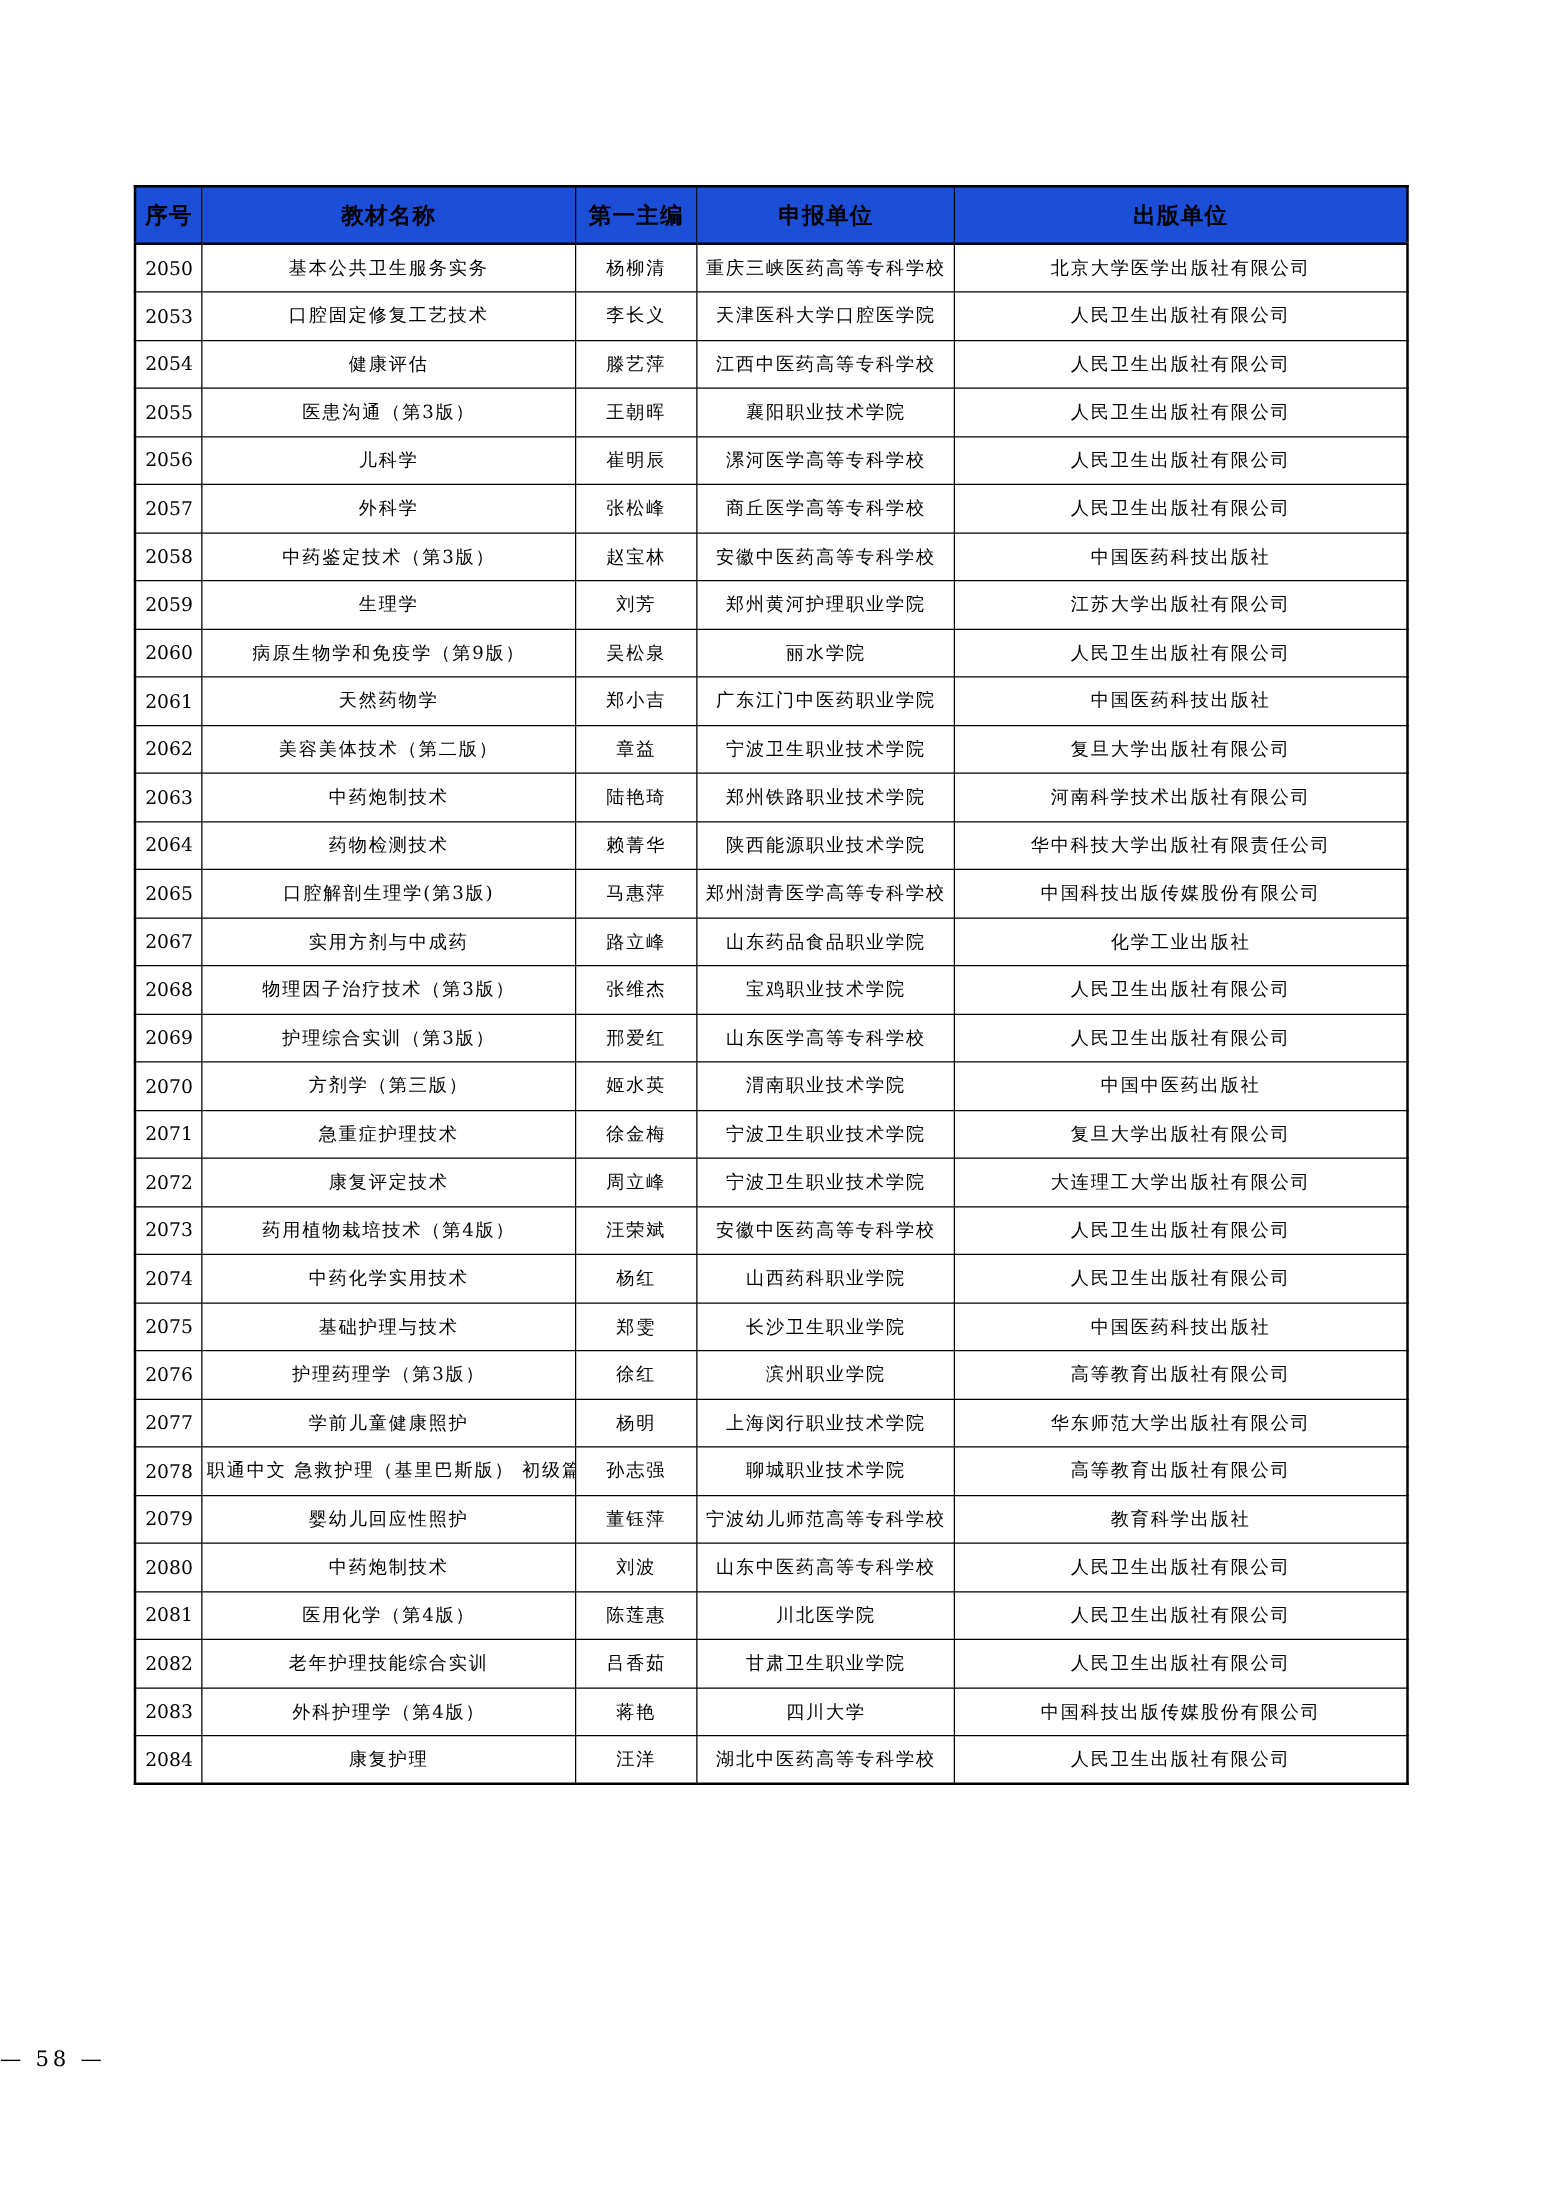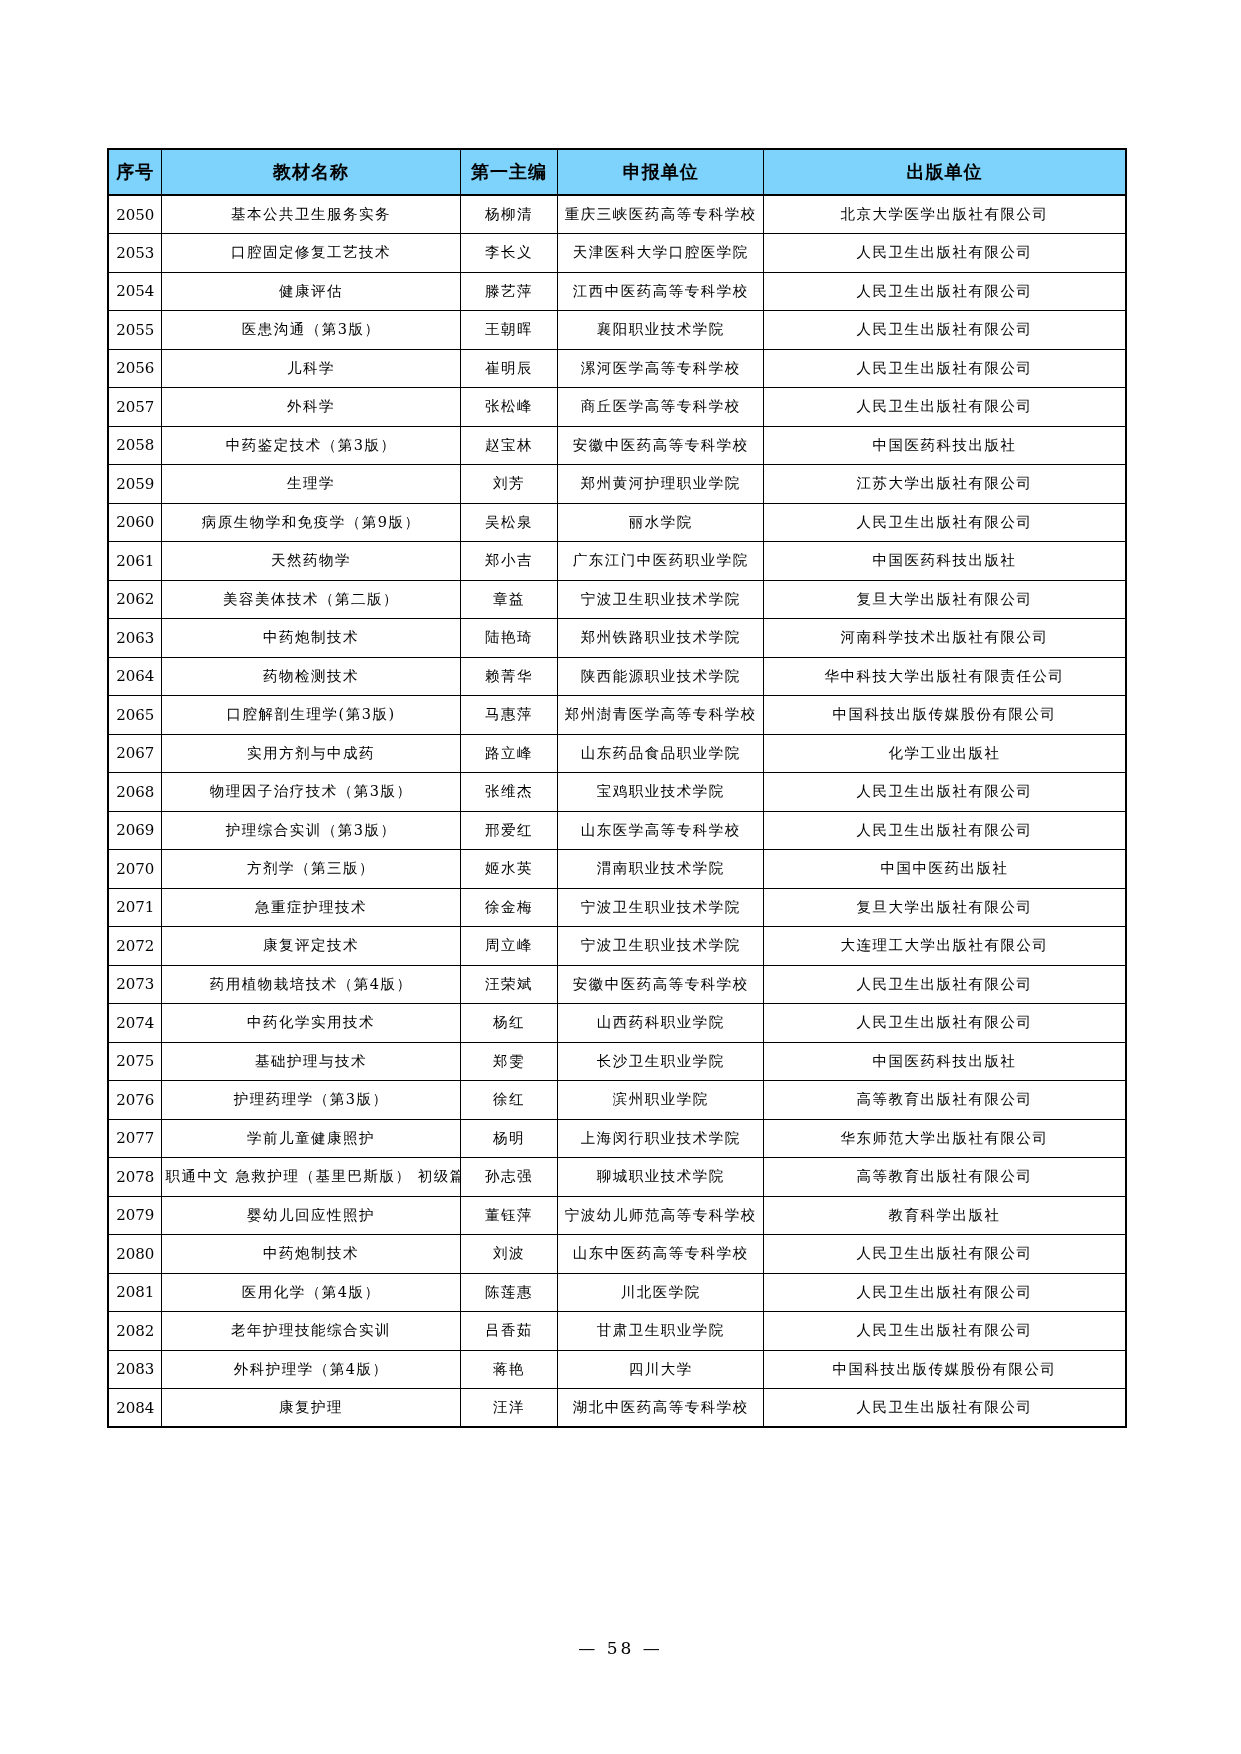--- a/index.html
+++ b/index.html
@@ -26,21 +26,21 @@
   }
   table.doc-table th {
     font-family: "DejaVu Sans", "Liberation Sans", sans-serif;
     font-weight: bold;
     font-size: 18px;
     height: 46px;
     border: 1px solid #000;
     border-bottom: 2px solid #000;
     text-align: center;
     letter-spacing: 1px;
-    background: #7dd3fc;
+    background: #1d4ed8;
   }
   table.doc-table td {
     font-size: 14.5px;
     height: 38.5px;
     border: 1px solid #000;
     text-align: center;
     vertical-align: middle;
     letter-spacing: 1.5px;
     padding: 0 3px;
     white-space: nowrap;
@@ -48,21 +48,20 @@
   }
   table.doc-table td.col-0 {
     letter-spacing: 0;
     font-size: 15px;
   }
   .page-footer {
     position: absolute;
     top: 1638px;
     left: 0;
     width: 100%;
-    text-align: center;
     font-size: 17px;
     letter-spacing: 3px;
     font-family: "DejaVu Serif", "Liberation Serif", serif;
   }
 </style>
 </head>
 <body>
 
 <div class="page-content">
   <table class="doc-table">

